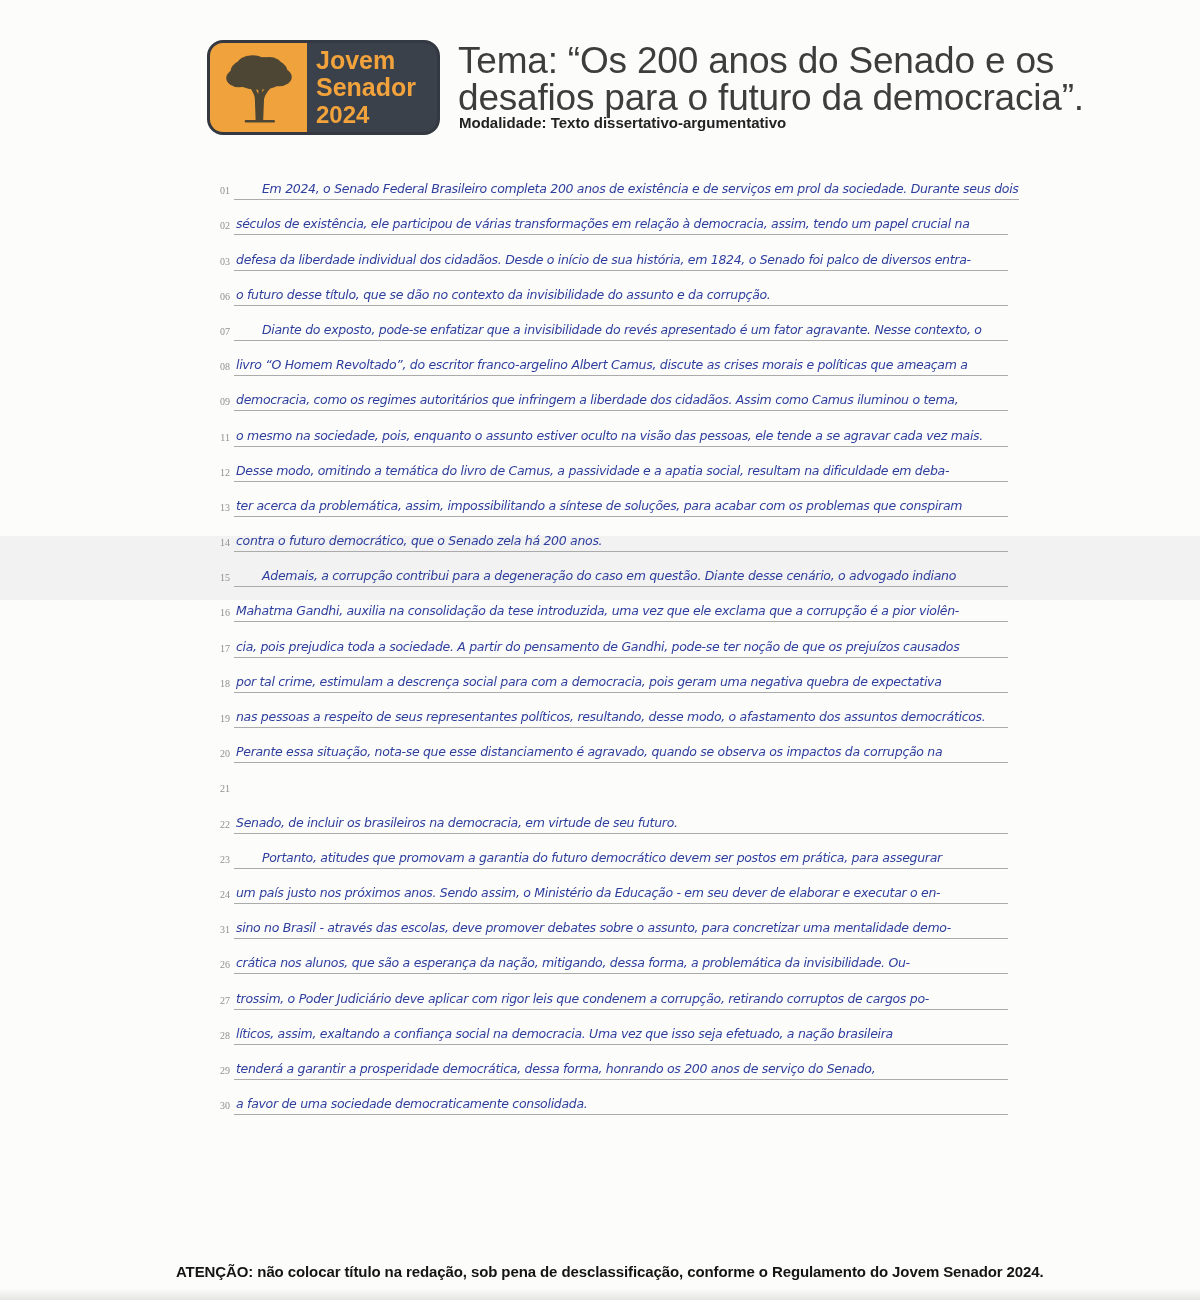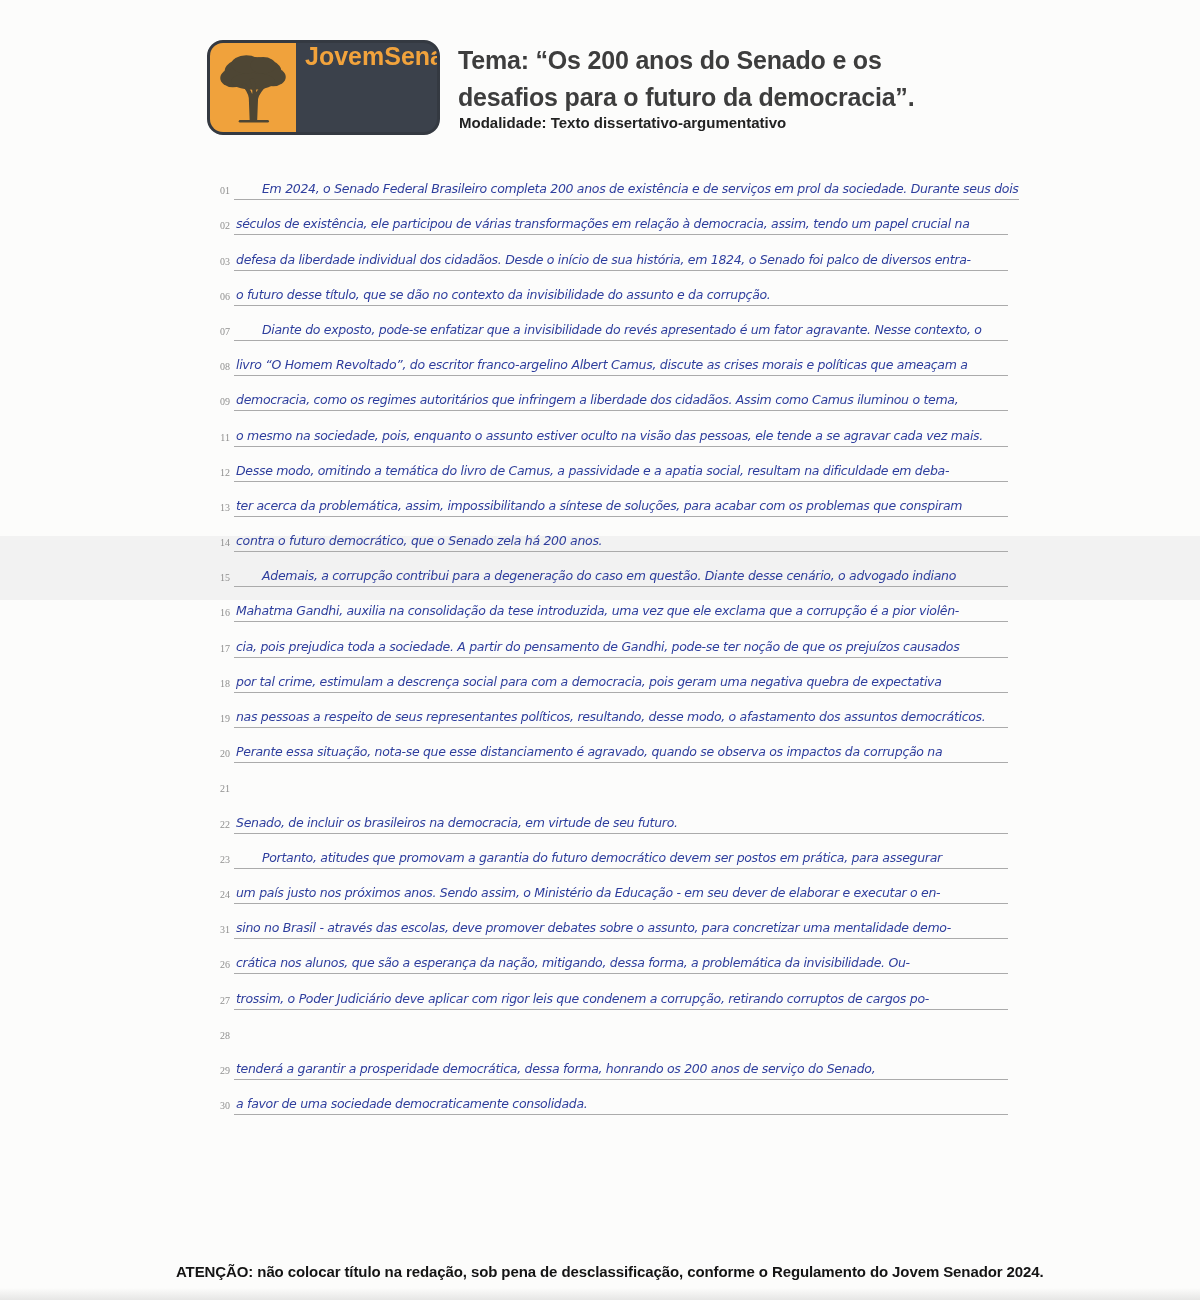--- a/index.html
+++ b/index.html
@@ -33,34 +33,34 @@
     border-radius: 16px;
     display: flex; overflow: hidden;
     box-sizing: border-box;
   }
   .logo-left {
     width: 97px; background: #f0a23c;
     display: flex; align-items: center; justify-content: center;
   }
   .logo-left svg { width: 86px; height: 84px; }
   .logo-right {
-    flex: 1; display: flex; flex-direction: row; justify-content: center;
+    flex: 1; display: flex; flex-direction: column; justify-content: center;
     padding-left: 9px; gap: 0;
   }
   .logo-right span {
     color: #f2a33c; font-weight: bold;
     font-size: 25px; line-height: 27px;
     font-family: "Liberation Sans", sans-serif;
   }
   .logo-right .logo-year { font-size: 24px; }
 
   .theme {
     position: absolute; left: 458px; top: 42px;
-    color: #3d3d3d; font-size: 25px; line-height: 37px;
-    font-weight: 700; letter-spacing: -0.2px;
+    color: #3d3d3d; font-size: 37px; line-height: 37px;
+    font-weight: 400; letter-spacing: -0.2px;
   }
   .modality {
     position: absolute; left: 459px; top: 114px;
     color: #222; font-size: 15px; font-weight: 700;
   }
 
   
   .essay {
     position: absolute; left: 176px; top: 165px; width: 832px;
   }
@@ -226,20 +226,21 @@
       <div class="essay-row">
       <span class="line-num">26</span>
       <span class="line-text">crática nos alunos, que são a esperança da nação, mitigando, dessa forma, a problemática da invisibilidade. Ou-</span>
     </div>
       <div class="essay-row">
       <span class="line-num">27</span>
       <span class="line-text">trossim, o Poder Judiciário deve aplicar com rigor leis que condenem a corrupção, retirando corruptos de cargos po-</span>
     </div>
       <div class="essay-row">
       <span class="line-num">28</span>
+      <span class="line-text">líticos, assim, exaltando a confiança social na democracia. Uma vez que isso seja efetuado, a nação brasileira</span>
     </div>
       <div class="essay-row">
       <span class="line-num">29</span>
       <span class="line-text">tenderá a garantir a prosperidade democrática, dessa forma, honrando os 200 anos de serviço do Senado,</span>
     </div>
       <div class="essay-row">
       <span class="line-num">30</span>
       <span class="line-text">a favor de uma sociedade democraticamente consolidada.</span>
     </div>
     </div>

